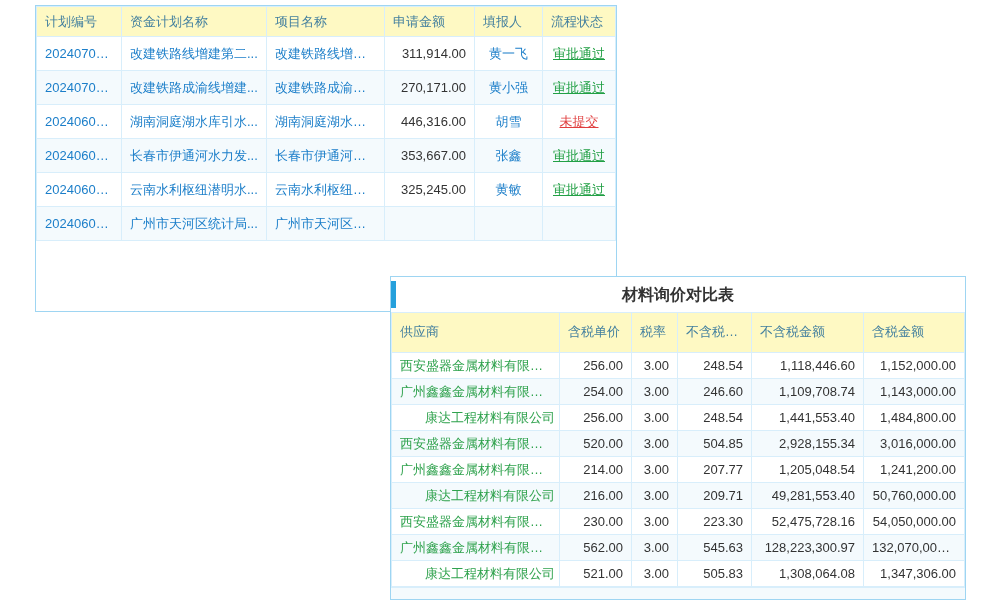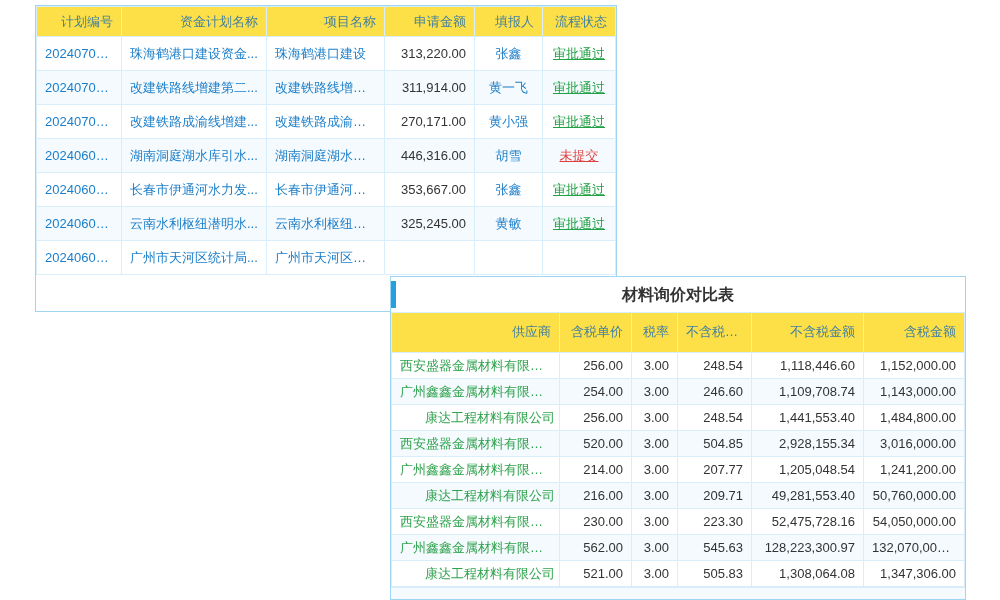--- a/index.html
+++ b/index.html
@@ -23,21 +23,21 @@
   .panel-plan .panel-title{height:38px;line-height:38px;}
   .panel-quote .panel-title{height:35px;line-height:35px;}
   table.grid{
     width:100%;border-collapse:collapse;table-layout:fixed;font-size:13px;color:#333333;
   }
   table.grid th, table.grid td{
     border:1px solid #d8eefb;overflow:hidden;white-space:nowrap;text-overflow:ellipsis;
     padding:0 8px;box-sizing:border-box;
   }
   table.grid th{
-    background:#fde047;color:#44809f;font-weight:normal;text-align:right;
+    background:#fef9c3;color:#44809f;font-weight:normal;text-align:left;
   }
   table.grid tbody tr:nth-child(even){background:#f4fafd;}
 
   
   .panel-plan th{height:30px;}
   .panel-plan td{height:34px;}
   .panel-plan th:nth-child(1){width:85px;}
   .panel-plan th:nth-child(2){width:145px;}
   .panel-plan th:nth-child(3){width:118px;}
   .panel-plan th:nth-child(4){width:90px;padding-left:8px;}
@@ -74,28 +74,20 @@
             <th>计划编号</th>
             <th>资金计划名称</th>
             <th>项目名称</th>
             <th>申请金额</th>
             <th>填报人</th>
             <th>流程状态</th>
           </tr>
         </thead>
       <tbody>
           <tr>
-            <td>2024070003</td>
-            <td>珠海鹤港口建设资金...</td>
-            <td>珠海鹤港口建设</td>
-            <td>313,220.00</td>
-            <td>张鑫</td>
-            <td class="status-approved">审批通过</td>
-          </tr>
-          <tr>
             <td>2024070002</td>
             <td>改建铁路线增建第二...</td>
             <td>改建铁路线增建第...</td>
             <td>311,914.00</td>
             <td>黄一飞</td>
             <td class="status-approved">审批通过</td>
           </tr>
           <tr>
             <td>2024070001</td>
             <td>改建铁路成渝线增建...</td>

